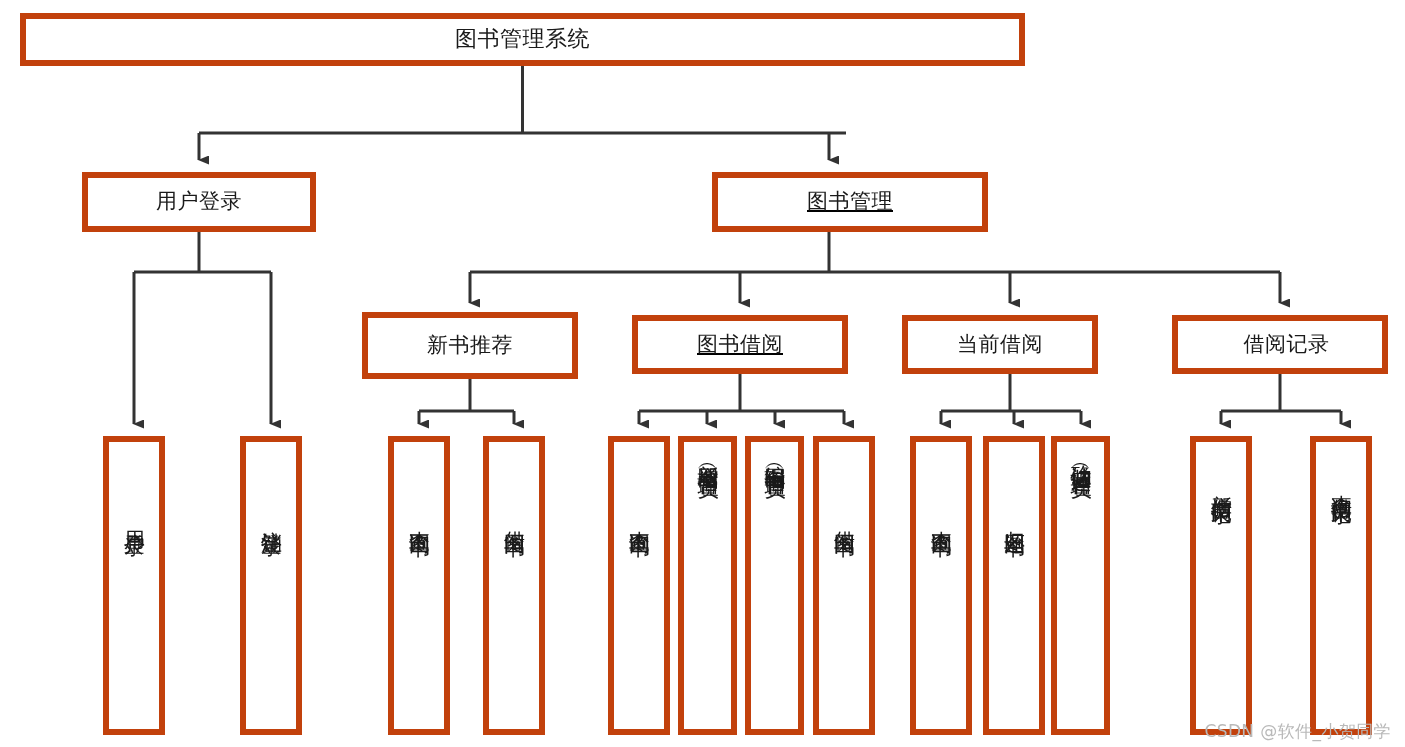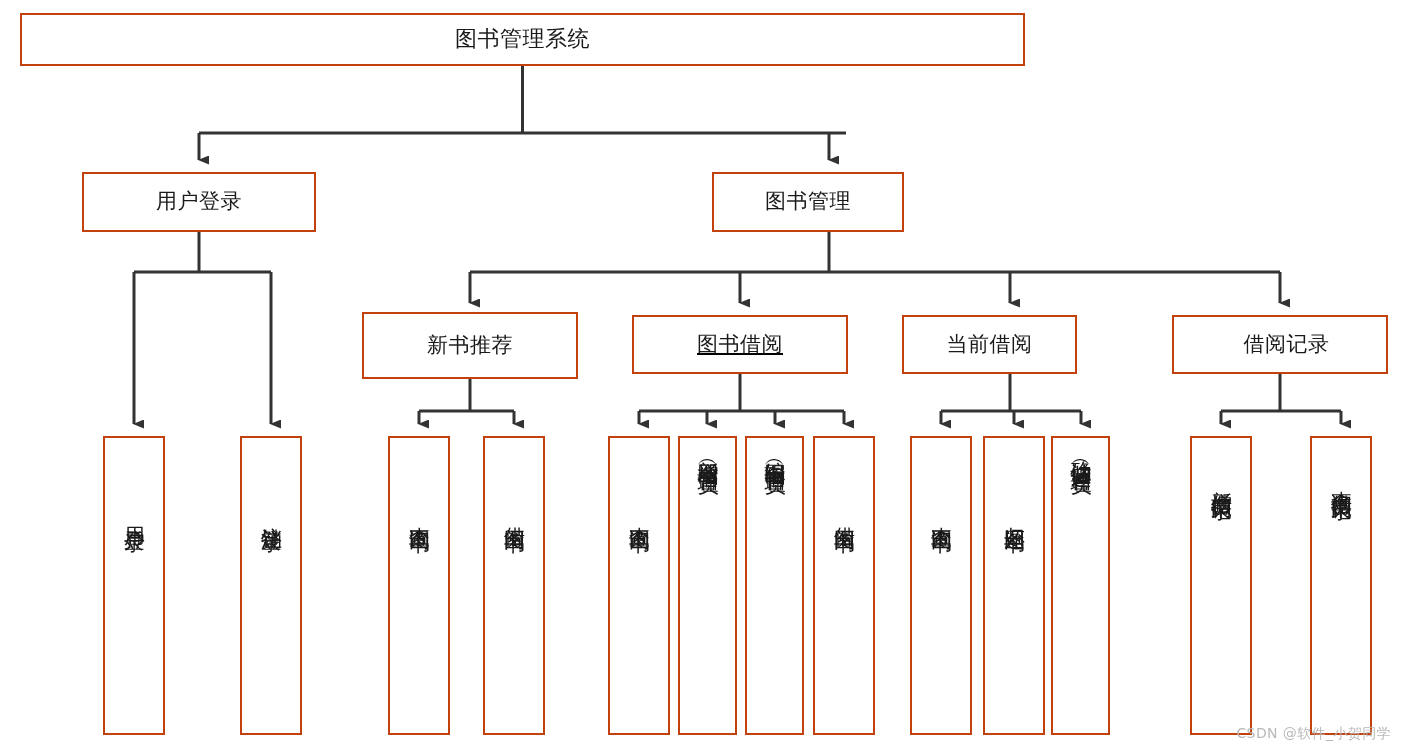--- a/index.html
+++ b/index.html
@@ -24,21 +24,21 @@
     left: 0;
     top: 0;
     width: 1405px;
     height: 747px;
     display: block;
   }
   .node-box {
     position: absolute;
     box-sizing: border-box;
     background: #ffffff;
-    border: 2px solid #c2410c;
+    border: 6px solid #c2410c;
     display: flex;
     align-items: center;
     justify-content: center;
     overflow: hidden;
   }
   .node-label-h {
     font-size: 21px;
     color: #1a1a1a;
     line-height: 1.1;
     white-space: nowrap;
@@ -58,21 +58,21 @@
     font-size: 21px;
     color: #1a1a1a;
     line-height: 1.18;
     letter-spacing: 2px;
     white-space: nowrap;
   }
   .watermark {
     position: absolute;
     right: 14px;
     bottom: 4px;
-    font-size: 14px;
+    font-size: 17px;
     color: #b9b9b9;
     white-space: nowrap;
     letter-spacing: 0.4px;
   }
 </style>
 </head>
 <body>
 
 <div id="diagram-root">
 
@@ -126,31 +126,31 @@
     </g>
   </svg>
 
   <div class="node-box root" style="left:20px; top:13px; width:1005px; height:53px;">
     <span class="node-label-h">图书管理系统</span>
   </div>
 
   <div class="node-box" style="left:82px; top:172px; width:234px; height:60px;">
     <span class="node-label-h">用户登录</span>
   </div>
-  <div class="node-box" style="left:712px; top:172px; width:192px; height:60px;">
+  <div class="node-box" style="left:712px; top:172px; width:276px; height:60px;text-decoration:underline;">
     <span class="node-label-h">图书管理</span>
   </div>
 
   <div class="node-box" style="left:362px; top:312px; width:216px; height:67px;">
     <span class="node-label-h">新书推荐</span>
   </div>
   <div class="node-box" style="left:632px; top:315px; width:216px; height:59px;text-decoration:underline;">
     <span class="node-label-h">图书借阅</span>
   </div>
-  <div class="node-box" style="left:902px; top:315px; width:175px; height:59px;">
+  <div class="node-box" style="left:902px; top:315px; width:196px; height:59px;">
     <span class="node-label-h">当前借阅</span>
   </div>
   <div class="node-box" style="left:1172px; top:315px; width:216px; height:59px;padding-left:13px;">
     <span class="node-label-h">借阅记录</span>
   </div>
 
   <div class="node-box leaf-box" style="left:103px; top:436px; width:62px; height:299px; padding-top:72px;">
     <span class="node-label-v">用户登录</span>
   </div>
   <div class="node-box leaf-box" style="left:240px; top:436px; width:62px; height:299px; padding-top:72px;">

